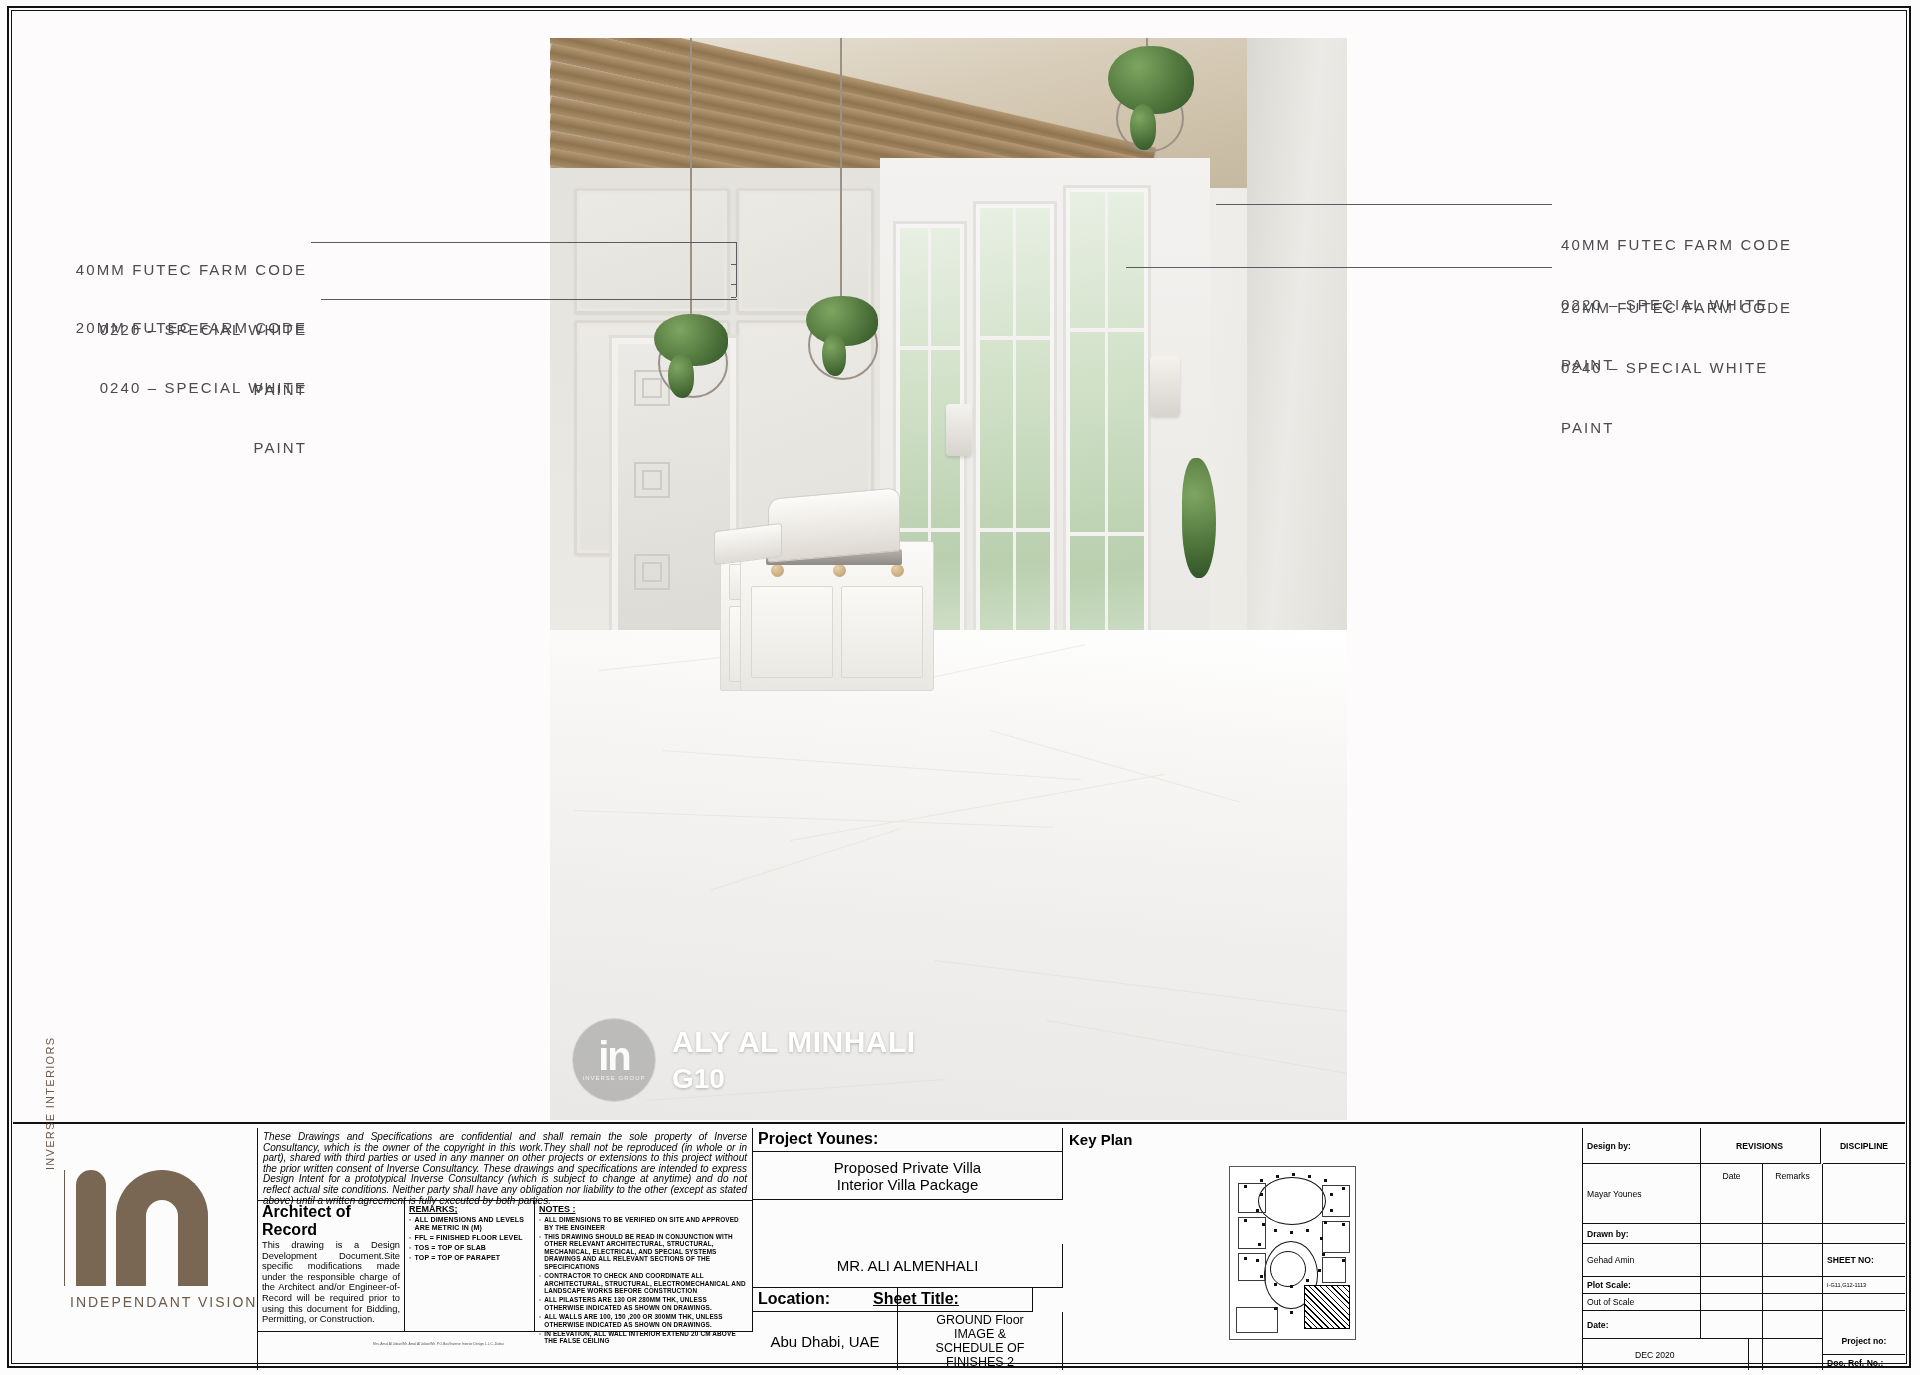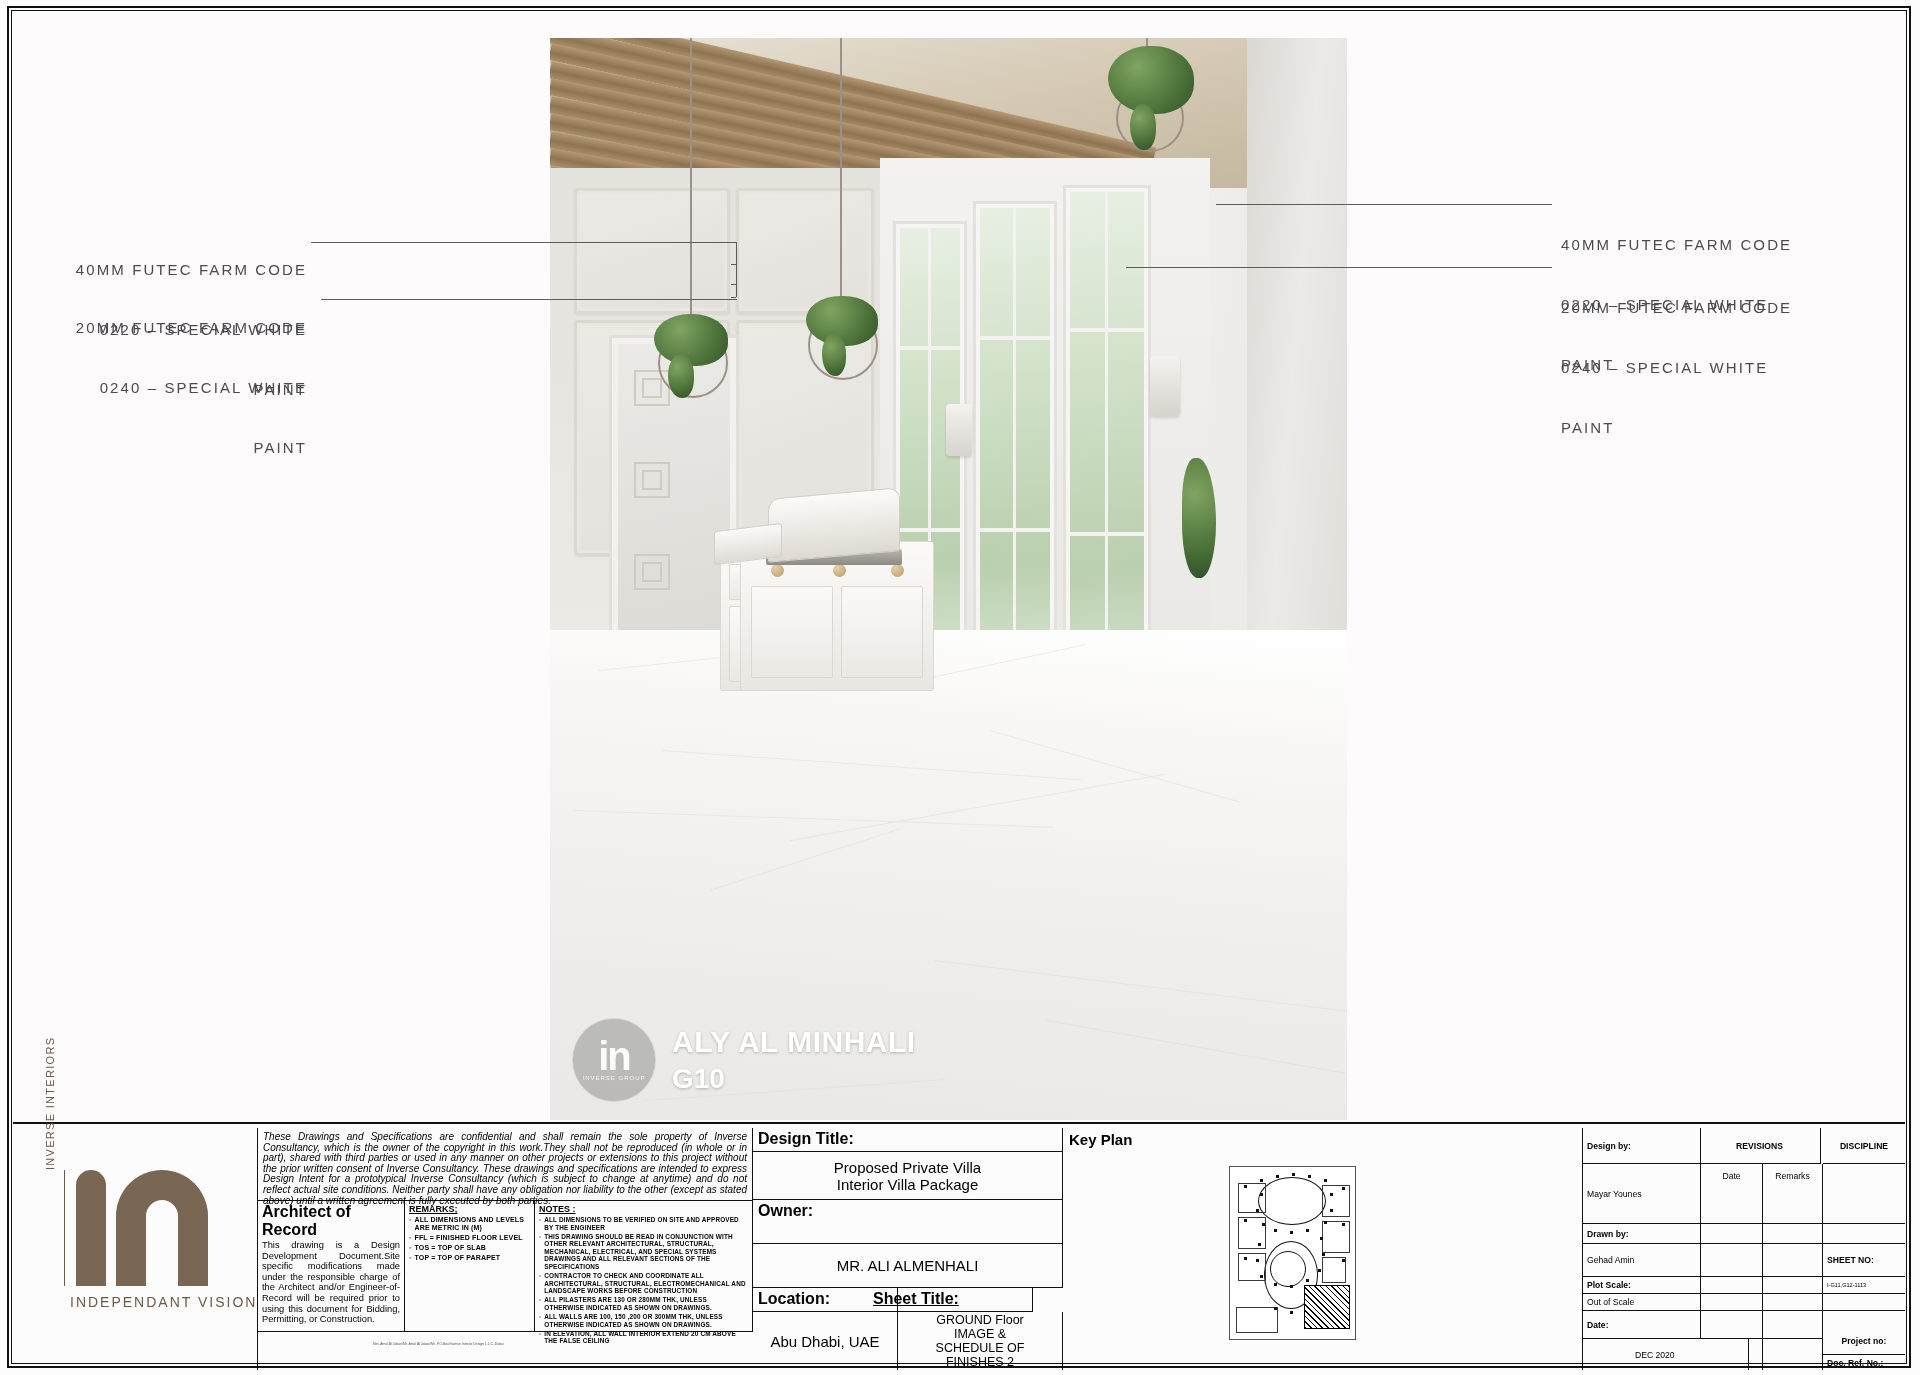--- a/index.html
+++ b/index.html
@@ -390,28 +390,25 @@
           <div class="li ">
             <span class="bu">◦</span>
             <span class="tx">IN ELEVATION, ALL WALL INTERIOR EXTEND 20 CM ABOVE THE FALSE CEILING</span>
           </div>
         </div>
     </div>
 
     <div class="tiny-credit">Mrs. Amal Al Jabari/Mr. Amal Al Jabari/Mr.  P.O.Box/Inverse Interior Design L.L.C.,Dubai</div>
 
     <div class="proj-title-lbl">
-      <span class="t16 lbl">Design Title:</span>
+      <span class="t16 lbl">Project Younes:</span>
     </div>
     <div class="proj-title-val">
       <span class="t15">Proposed Private Villa</span>
       <span class="t15">Interior Villa Package</span>
-    </div>
-    <div class="owner-lbl">
-      <span class="t16 lbl">Owner:</span>
     </div>
     <div class="owner-val">
       <span class="t15">MR. ALI ALMENHALI</span>
     </div>
     <div class="loc-lbl">
       <span class="t16 lbl">Location:</span>
     </div>
     <div class="loc-val">
       <span class="t15">Abu Dhabi, UAE</span>
     </div>

